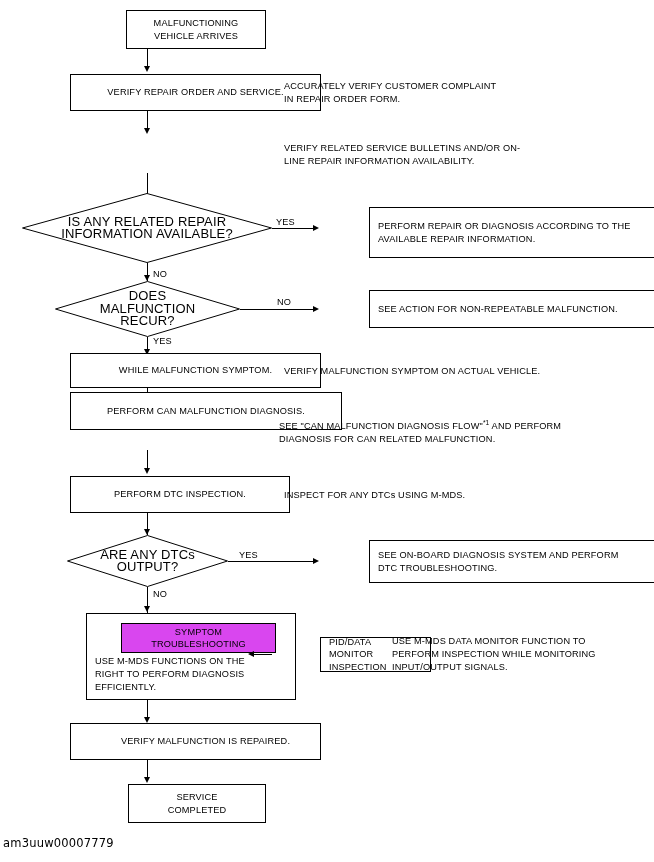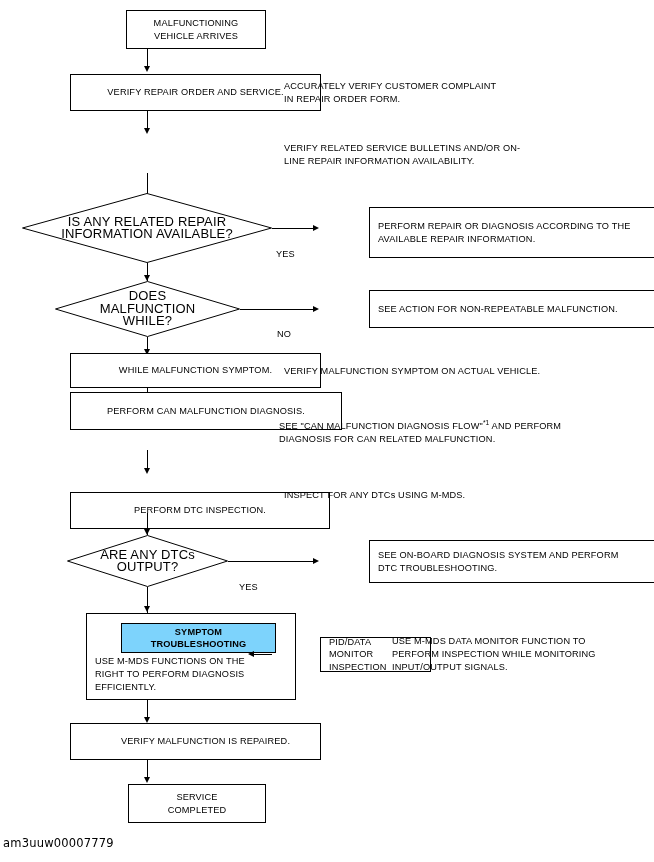--- a/index.html
+++ b/index.html
@@ -112,21 +112,20 @@
     border-right: 6px solid #000;
   }
 
   
   .branch-label {
     position: absolute;
     font-size: 9.2px;
     line-height: 11px;
     letter-spacing: 0.15px;
     background: transparent;
-    margin-top: 32px;
   }
 
   
   .caption {
     position: absolute;
     font-size: 11.5px;
     letter-spacing: 0.2px;
     font-family: "DejaVu Sans", sans-serif;
   }
 
@@ -176,21 +175,21 @@
     <span class="txt">PERFORM REPAIR OR DIAGNOSIS ACCORDING TO THE
 AVAILABLE REPAIR INFORMATION.</span>
   </div>
 
   <div class="diamond" style="left:55px; top:281px; width:185px; height:56px;">
     <svg viewBox="0 0 185 56" preserveAspectRatio="none">
       <polygon points="92.5,0.5 184.5,28 92.5,55.5 0.5,28" fill="#ffffff" stroke="#000000" stroke-width="1"></polygon>
     </svg>
     <span class="dlabel">DOES
 MALFUNCTION
-WHILE?</span>
+RECUR?</span>
   </div>
 
   <div class="hline" style="left:240px; top:309px; width:74px;"></div>
   <div class="arrow-right" style="left:313px; top:306px;"></div>
   <div class="branch-label" style="left:277px; top:297px;">NO</div>
 
   <div class="vline" style="left:147px; top:337px; height:18px;"></div>
   <div class="arrow-down" style="left:144px; top:349px;"></div>
   <div class="branch-label" style="left:153px; top:336px;">YES</div>
 
@@ -206,21 +205,21 @@
   <div class="arrow-down" style="left:144px; top:405px;"></div>
 
   <div class="node" style="left:22px; top:392px; width:272px; height:38px;">
     <span class="txt">PERFORM CAN MALFUNCTION DIAGNOSIS.</span>
   </div>
   <div class="note" style="left:279px; top:417px; width:350px;"><span>SEE "CAN MALFUNCTION DIAGNOSIS FLOW"</span><span class="sup">*1</span><span> AND PERFORM
 DIAGNOSIS FOR CAN RELATED MALFUNCTION.</span></div>
   <div class="vline" style="left:147px; top:450px; height:20px;"></div>
   <div class="arrow-down" style="left:144px; top:468px;"></div>
 
-  <div class="node" style="left:22px; top:492px; width:260px; height:37px;">
+  <div class="node" style="left:22px; top:476px; width:220px; height:37px;">
     <span class="txt">PERFORM DTC INSPECTION.</span>
   </div>
   <div class="note" style="left:284px; top:489px; width:320px;">INSPECT FOR ANY DTCs USING M-MDS.</div>
   <div class="vline" style="left:147px; top:513px; height:22px;"></div>
   <div class="arrow-down" style="left:144px; top:529px;"></div>
 
   <div class="diamond" style="left:67px; top:535px; width:161px; height:52px;">
     <svg viewBox="0 0 161 52" preserveAspectRatio="none">
       <polygon points="80.5,0.5 160.5,26 80.5,51.5 0.5,26" fill="#ffffff" stroke="#000000" stroke-width="1"></polygon>
     </svg>
@@ -236,21 +235,21 @@
   <div class="arrow-down" style="left:144px; top:606px;"></div>
   <div class="branch-label" style="left:153px; top:589px;">NO</div>
 
   <div class="node left-align" style="left:321px; top:540px; width:324px; height:43px;">
     <span class="txt">SEE ON-BOARD DIAGNOSIS SYSTEM AND PERFORM
 DTC TROUBLESHOOTING.</span>
   </div>
 
   <div class="node" style="left:38px; top:613px; width:210px; height:87px; display:block; padding:0;">
 
-    <div style="position:absolute; left:34px; top:9px; width:153px; height:28px; border:1px solid #000; background:#7dd3fc; display:flex; align-items:center; justify-content:center; font-size:9.2px; line-height:12.5px; letter-spacing:0.15px;font-weight:bold;">
+    <div style="position:absolute; left:34px; top:9px; width:153px; height:28px; border:1px solid #000; background:#d946ef; display:flex; align-items:center; justify-content:center; font-size:9.2px; line-height:12.5px; letter-spacing:0.15px;">
       <span class="txt">SYMPTOM
 TROUBLESHOOTING</span>
     </div>
 
     <div style="position:absolute; left:8px; top:41px; width:196px; font-size:9.2px; line-height:12.8px; letter-spacing:0.15px; text-align:left; white-space:pre-line;">USE M-MDS FUNCTIONS ON THE
 RIGHT TO PERFORM DIAGNOSIS
 EFFICIENTLY.</div>
   </div>
 
   <div class="node left-align" style="left:272px; top:637px; width:111px; height:35px;">

